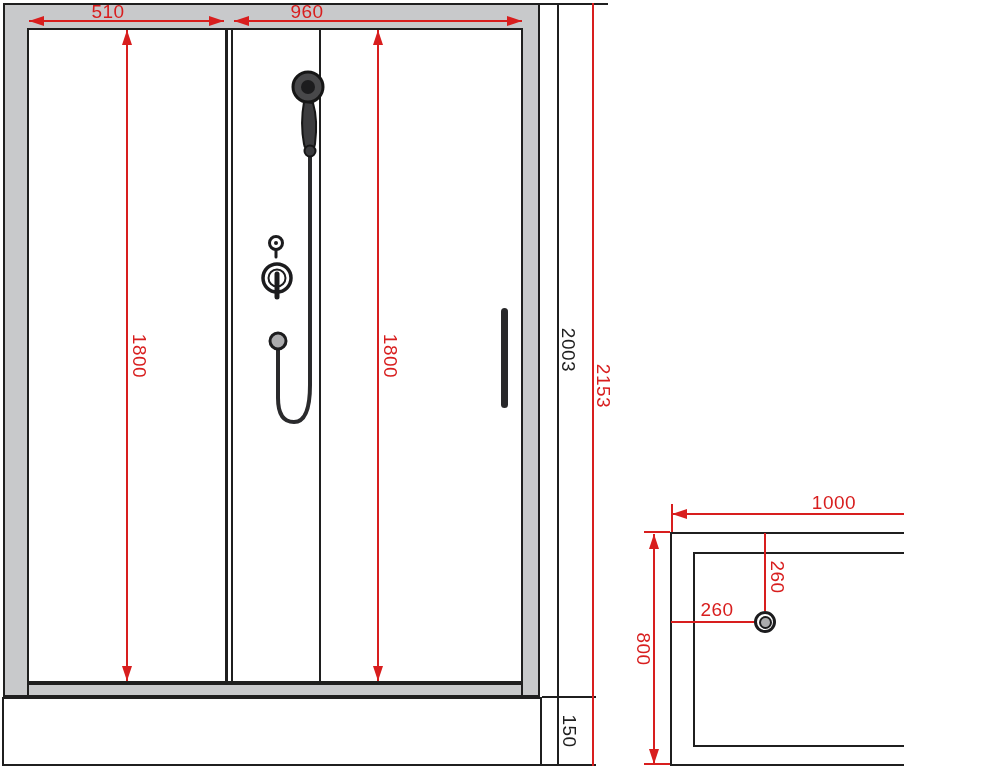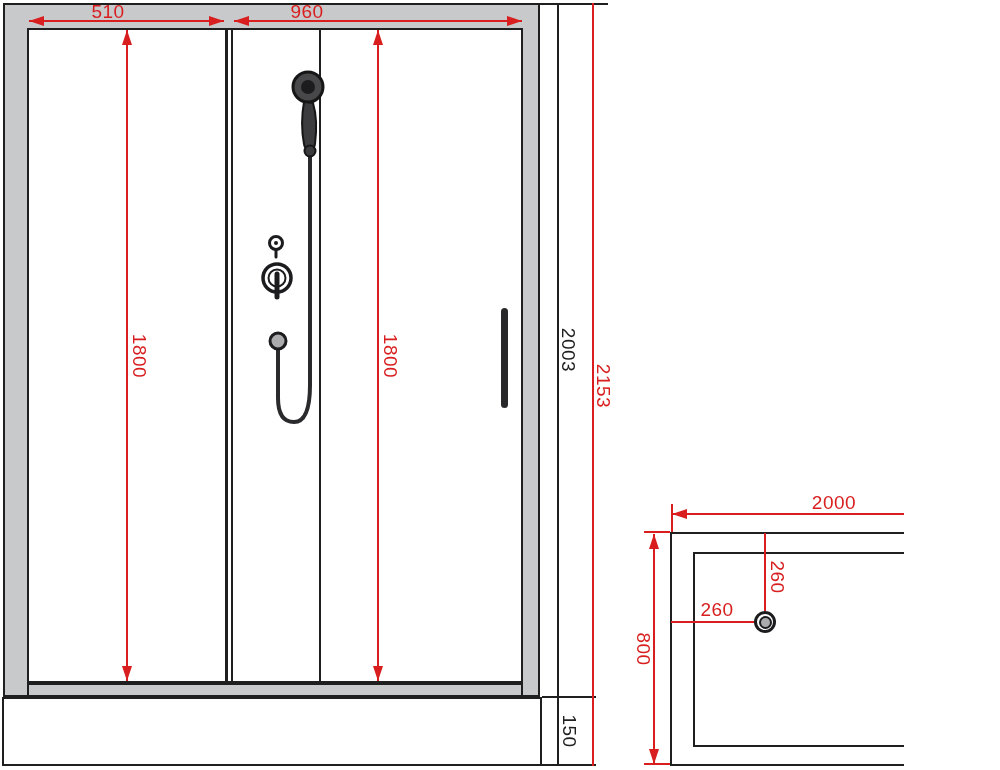--- a/index.html
+++ b/index.html
@@ -124,21 +124,21 @@
     <div class="dim-label" style="left:717px;top:609px;">260</div>
 
     <div class="abs" style="left:754px;top:611px;width:22px;height:22px;border:3px solid #1c1c1e;border-radius:50%;background:#ffffff;"></div>
     <div class="abs" style="left:759px;top:616px;width:13px;height:13px;border:2px solid #1c1c1e;border-radius:50%;background:var(--drain_gray);"></div>
 
     <div class="rl" style="left:671px;top:504px;width:2px;height:28px;"></div>
     <div class="rl" style="left:995px;top:504px;width:2px;height:28px;"></div>
     <div class="rl" style="left:672px;top:513px;width:324px;height:2px;"></div>
     <div class="ar ar-l" style="left:672px;top:509px;"></div>
     <div class="ar ar-r" style="left:981px;top:509px;"></div>
-    <div class="dim-label" style="left:834px;top:502px;">2000</div>
+    <div class="dim-label" style="left:834px;top:502px;">1000</div>
 
     <div class="rl" style="left:644px;top:531px;width:26px;height:2px;"></div>
     <div class="rl" style="left:644px;top:763px;width:26px;height:2px;"></div>
     <div class="rl" style="left:653px;top:534px;width:2px;height:230px;"></div>
     <div class="ar ar-u" style="left:649px;top:534px;"></div>
     <div class="ar ar-d" style="left:649px;top:749px;"></div>
     <div class="dim-label vert" style="left:643px;top:649px;">800</div>
   </div>
 
 </div>

